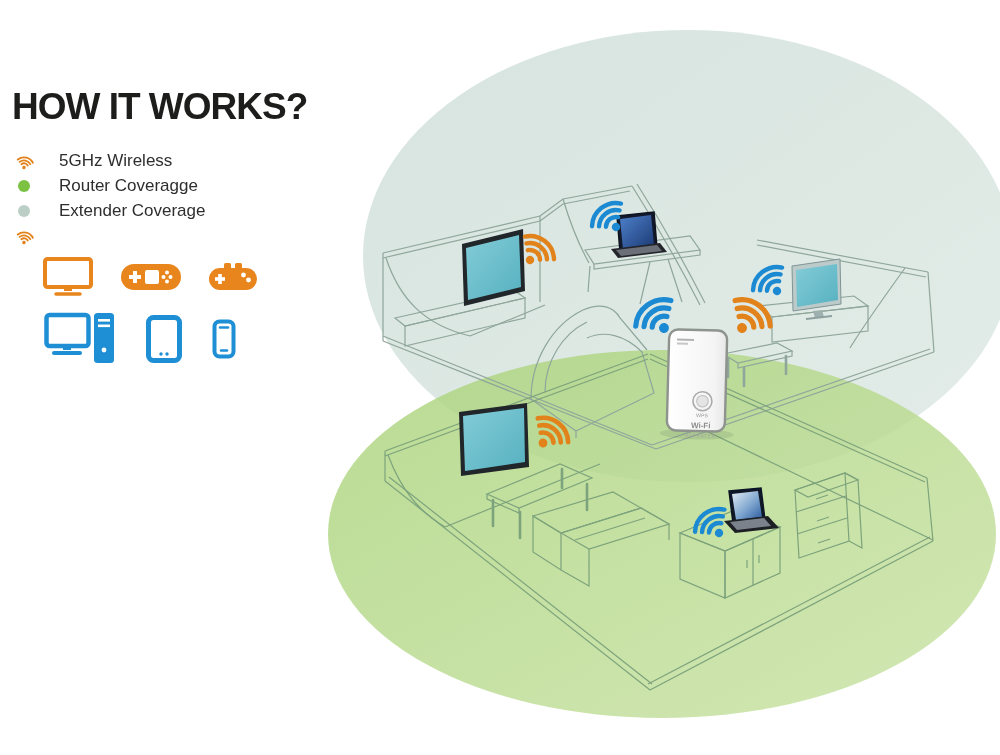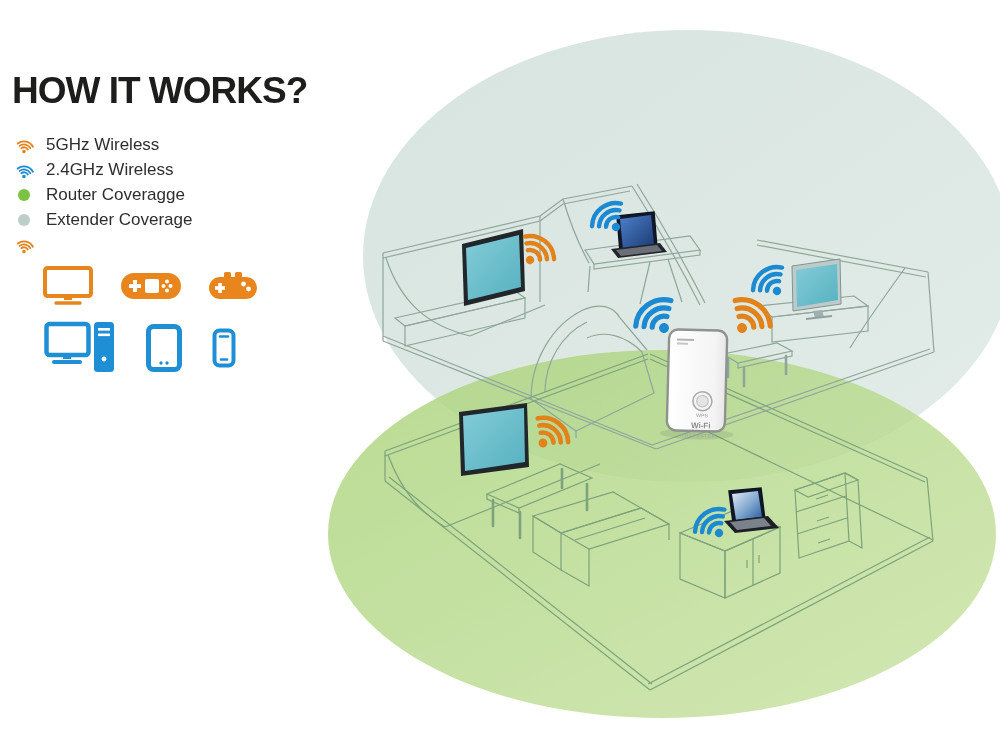--- a/index.html
+++ b/index.html
@@ -6,24 +6,24 @@
   body{
     width:1000px;height:755px;position:relative;background:#ffffff;
     font-family:"Liberation Sans", sans-serif;overflow:hidden;
   }
   .stage{position:absolute;inset:0;}
   svg text{font-family:"Liberation Sans", sans-serif;}
 
   
   .legend-panel{position:absolute;left:10px;top:70px;width:380px;z-index:5;}
   .legend-panel h1{
-    margin:0 0 20px 2px;font-size:37px;font-weight:800;color:#1d1d1b;
+    margin:16px 0 20px 2px;font-size:37px;font-weight:800;color:#1d1d1b;
     letter-spacing:-1px;
   }
-  .lrow{display:flex;align-items:center;height:25px;gap:9px;padding-left:2px;}
+  .lrow{display:flex;align-items:center;height:25px;gap:22px;padding-left:2px;}
   .lrow .txt{font-size:17px;color:#2e2e2e;white-space:nowrap;}
   .licon{width:25px;height:22px;flex:0 0 25px;}
   .dot{width:12px;height:12px;border-radius:50%;margin:0 7px 0 6px;flex:0 0 12px;}
   .dot-teal{background:#bccfc7;}
   .dot-green{background:#7cc142;}
   .dev-row{display:flex;align-items:center;}
   .dev-row.gaming{margin:7px 0 4px 32px;gap:26px;height:44px;}
   .dev-row.data{margin:13px 0 0 34px;gap:30px;height:54px;}
 
   
@@ -246,26 +246,20 @@
 <div class="legend-panel">
   <h1>HOW IT WORKS?</h1>
 
   <div class="lrow">
     <svg class="licon" viewBox="0 0 25 22">
       <use href="#wifi" transform="translate(12,17.5) rotate(12) scale(0.42)" color="#E2821A"></use>
     </svg>
     <span class="txt">5GHz Wireless</span>
   </div>
 
-  <div class="lrow">
-    <svg class="licon" viewBox="0 0 25 22">
-      <use href="#wifi" transform="translate(12,17.5) rotate(12) scale(0.42)" color="#1B8AD2"></use>
-    </svg>
-    <span class="txt">2.4GHz Wireless</span>
-  </div>
 
   <div class="lrow">
     <span class="dot dot-green"></span>
     <span class="txt">Router Coveragge</span>
   </div>
 
   <div class="lrow">
     <span class="dot dot-teal"></span>
     <span class="txt">Extender Coverage</span>
   </div>

